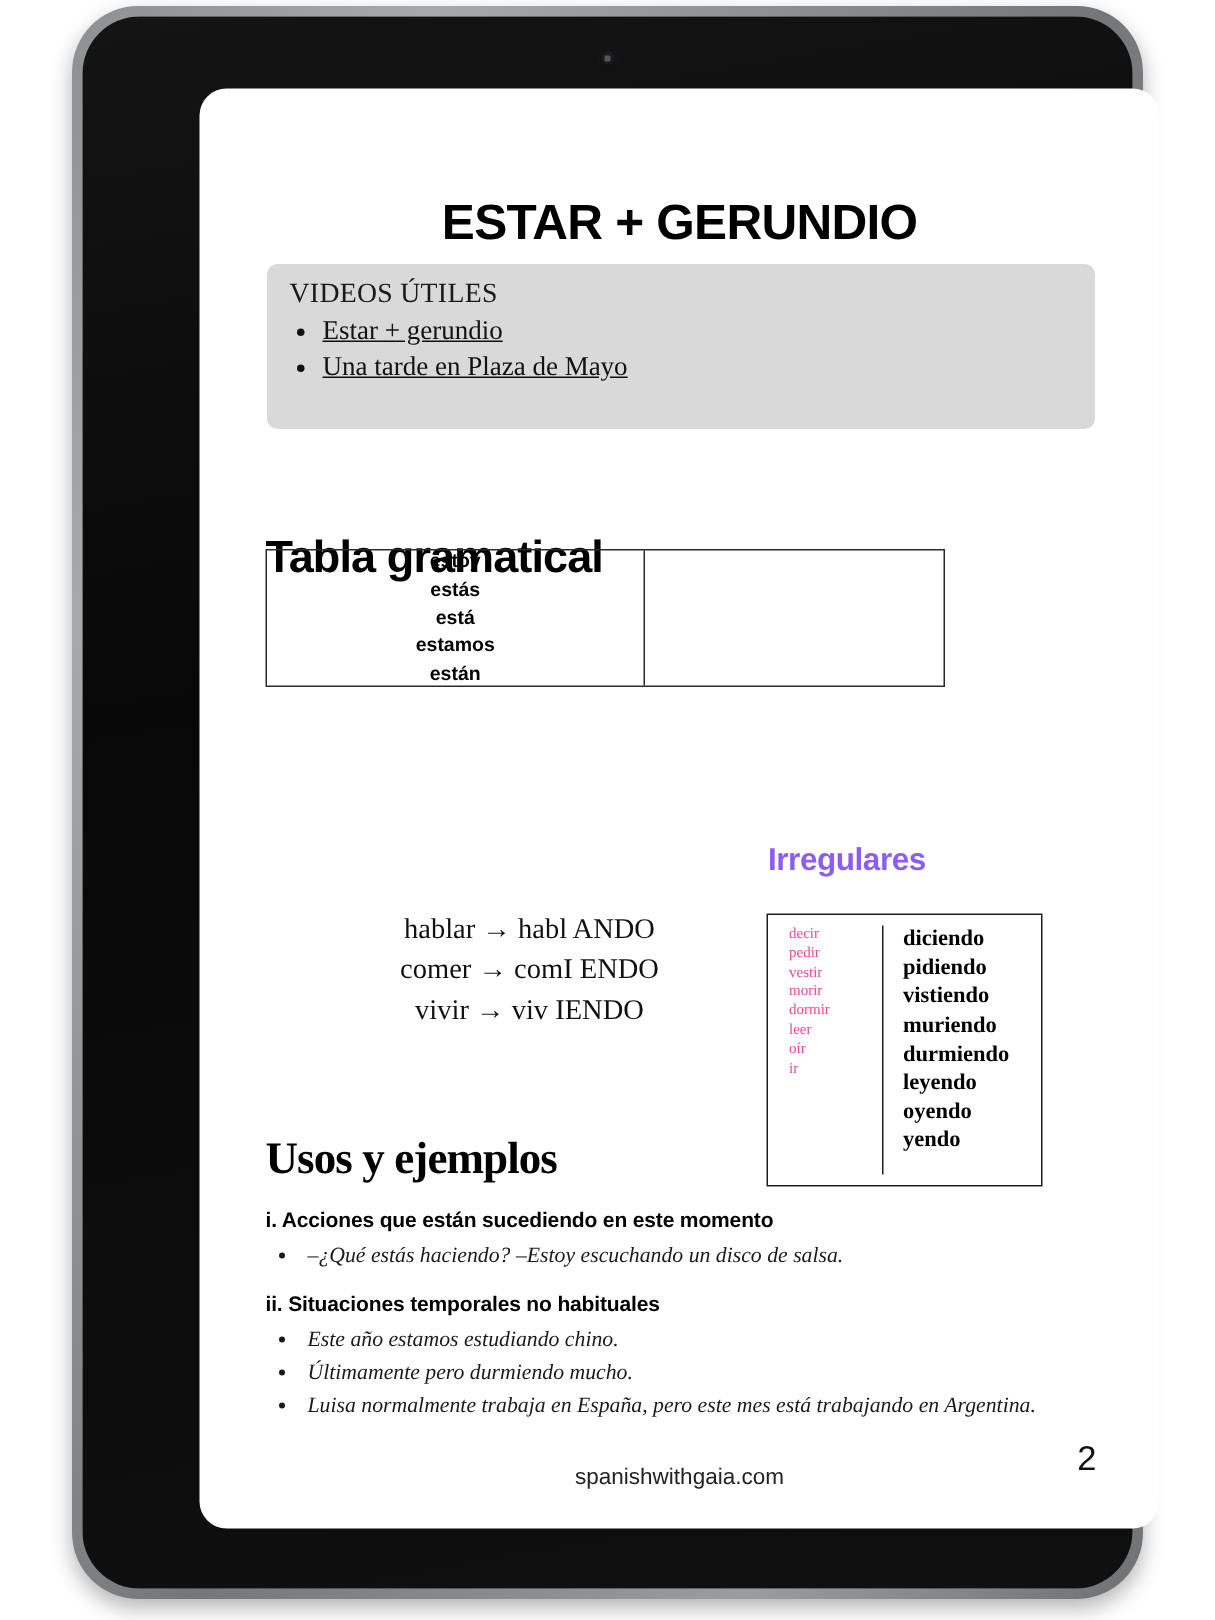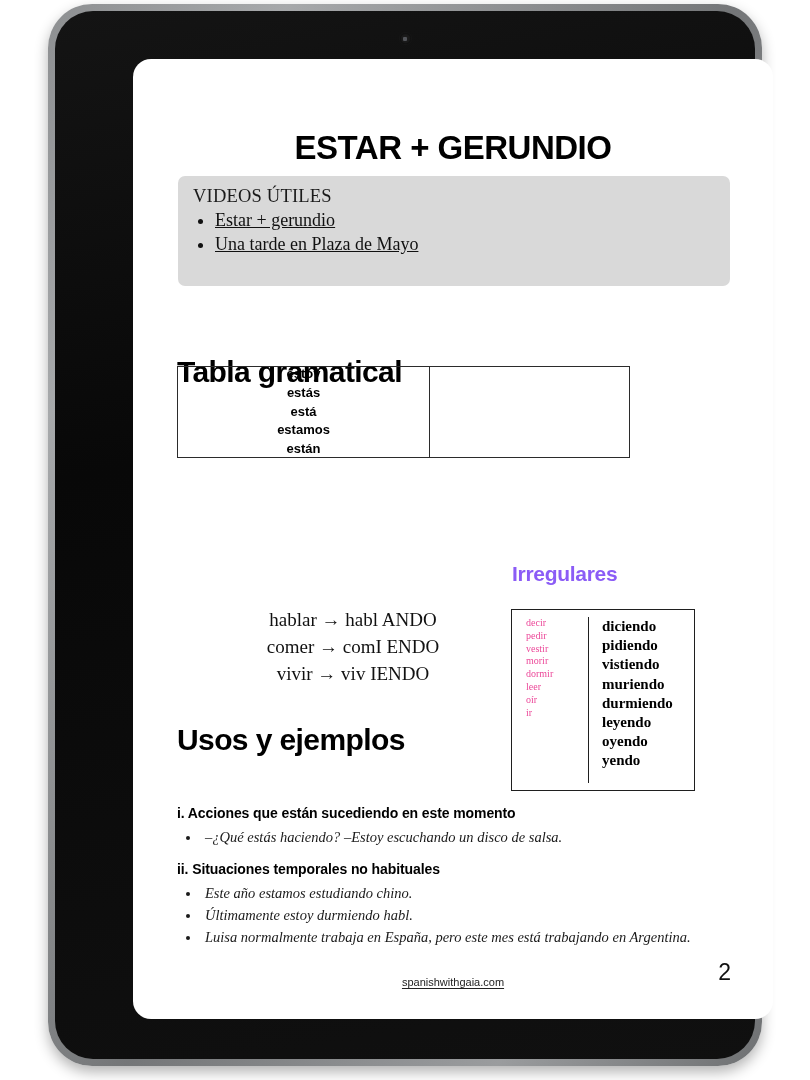--- a/index.html
+++ b/index.html
@@ -120,21 +120,21 @@
 
   
   .section-heading {
     position: absolute;
     font-size: 30px;
     font-weight: 700;
     letter-spacing: -0.6px;
     color: #000;
   }
   #heading-tabla { left: 44px; top: 296px; }
-  #heading-usos  { left: 44px; top: 664px; }
+  #heading-usos  { left: 44px; top: 697px; font-family: Liberation Serif, serif; }
 
   #heading-irregulares {
     position: absolute;
     left: 379px;
     top: 503px;
     font-size: 21px;
     font-weight: 700;
     letter-spacing: -0.3px;
     color: #8b5cf6;
   }
@@ -248,23 +248,22 @@
     padding-left: 4px;
     margin-bottom: 2px;
   }
 
   
   #footer-link {
     position: absolute;
     left: 0; right: 0;
     top: 917px;
     text-align: center;
-    font-size: 11px;
+    font-size: 15px;
     color: #222;
-    text-decoration: underline;
     text-underline-offset: 2px;
   }
   #page-number {
     position: absolute;
     right: 42px;
     top: 900px;
     font-size: 23px;
     color: #111;
   }
 </style>
@@ -342,21 +341,21 @@
         <div class="usage-block">
           <div class="usage-title">i. Acciones que están sucediendo en este momento</div>
           <ul class="usage-list">
             <li>–¿Qué estás haciendo? –Estoy escuchando un disco de salsa.</li>
           </ul>
         </div>
         <div class="usage-block">
           <div class="usage-title">ii. Situaciones temporales no habituales</div>
           <ul class="usage-list">
             <li>Este año estamos estudiando chino.</li>
-            <li>Últimamente estoy durmiendo habl.</li>
+            <li>Últimamente pero durmiendo mucho.</li>
             <li>Luisa normalmente trabaja en España, pero este mes está trabajando en Argentina.</li>
           </ul>
         </div>
       </div>
 
       <div id="footer-link">spanishwithgaia.com</div>
       <div id="page-number">2</div>
 
     </div>
   </div>

